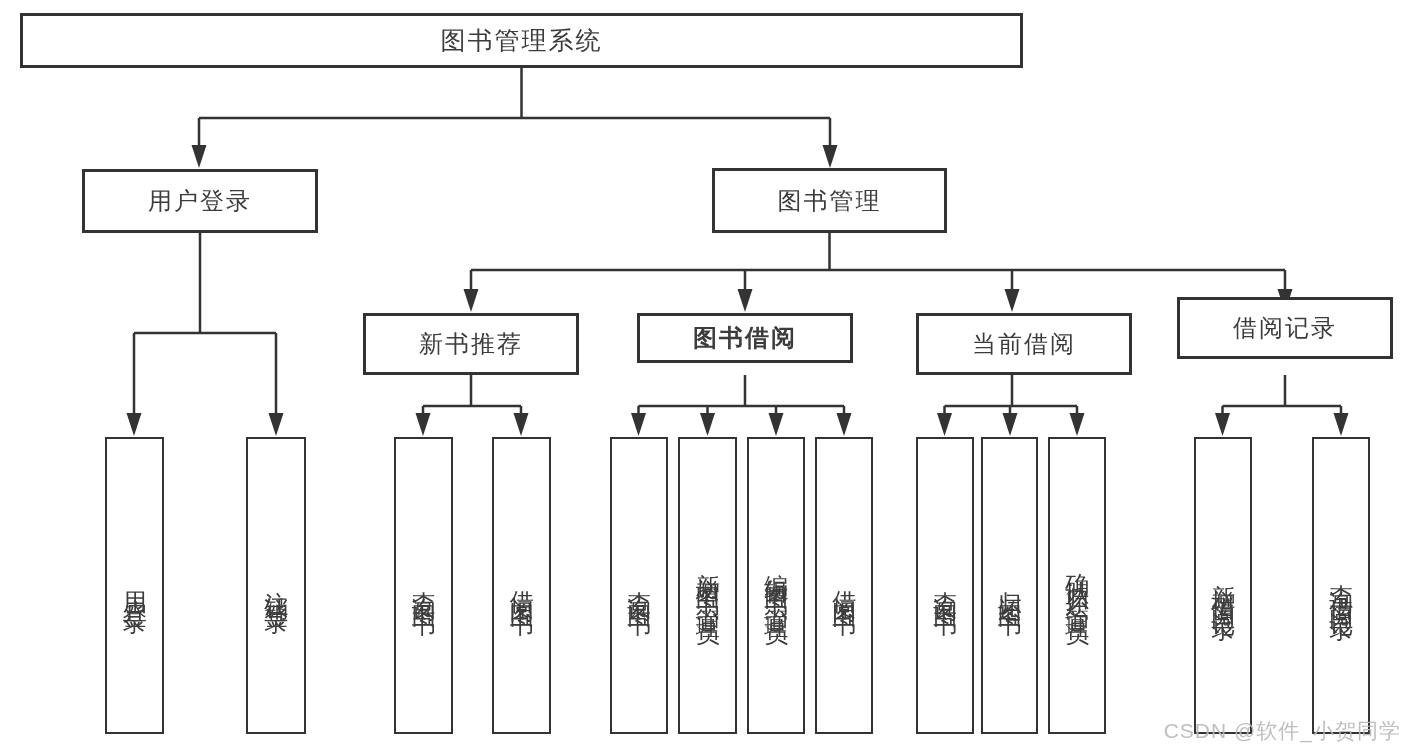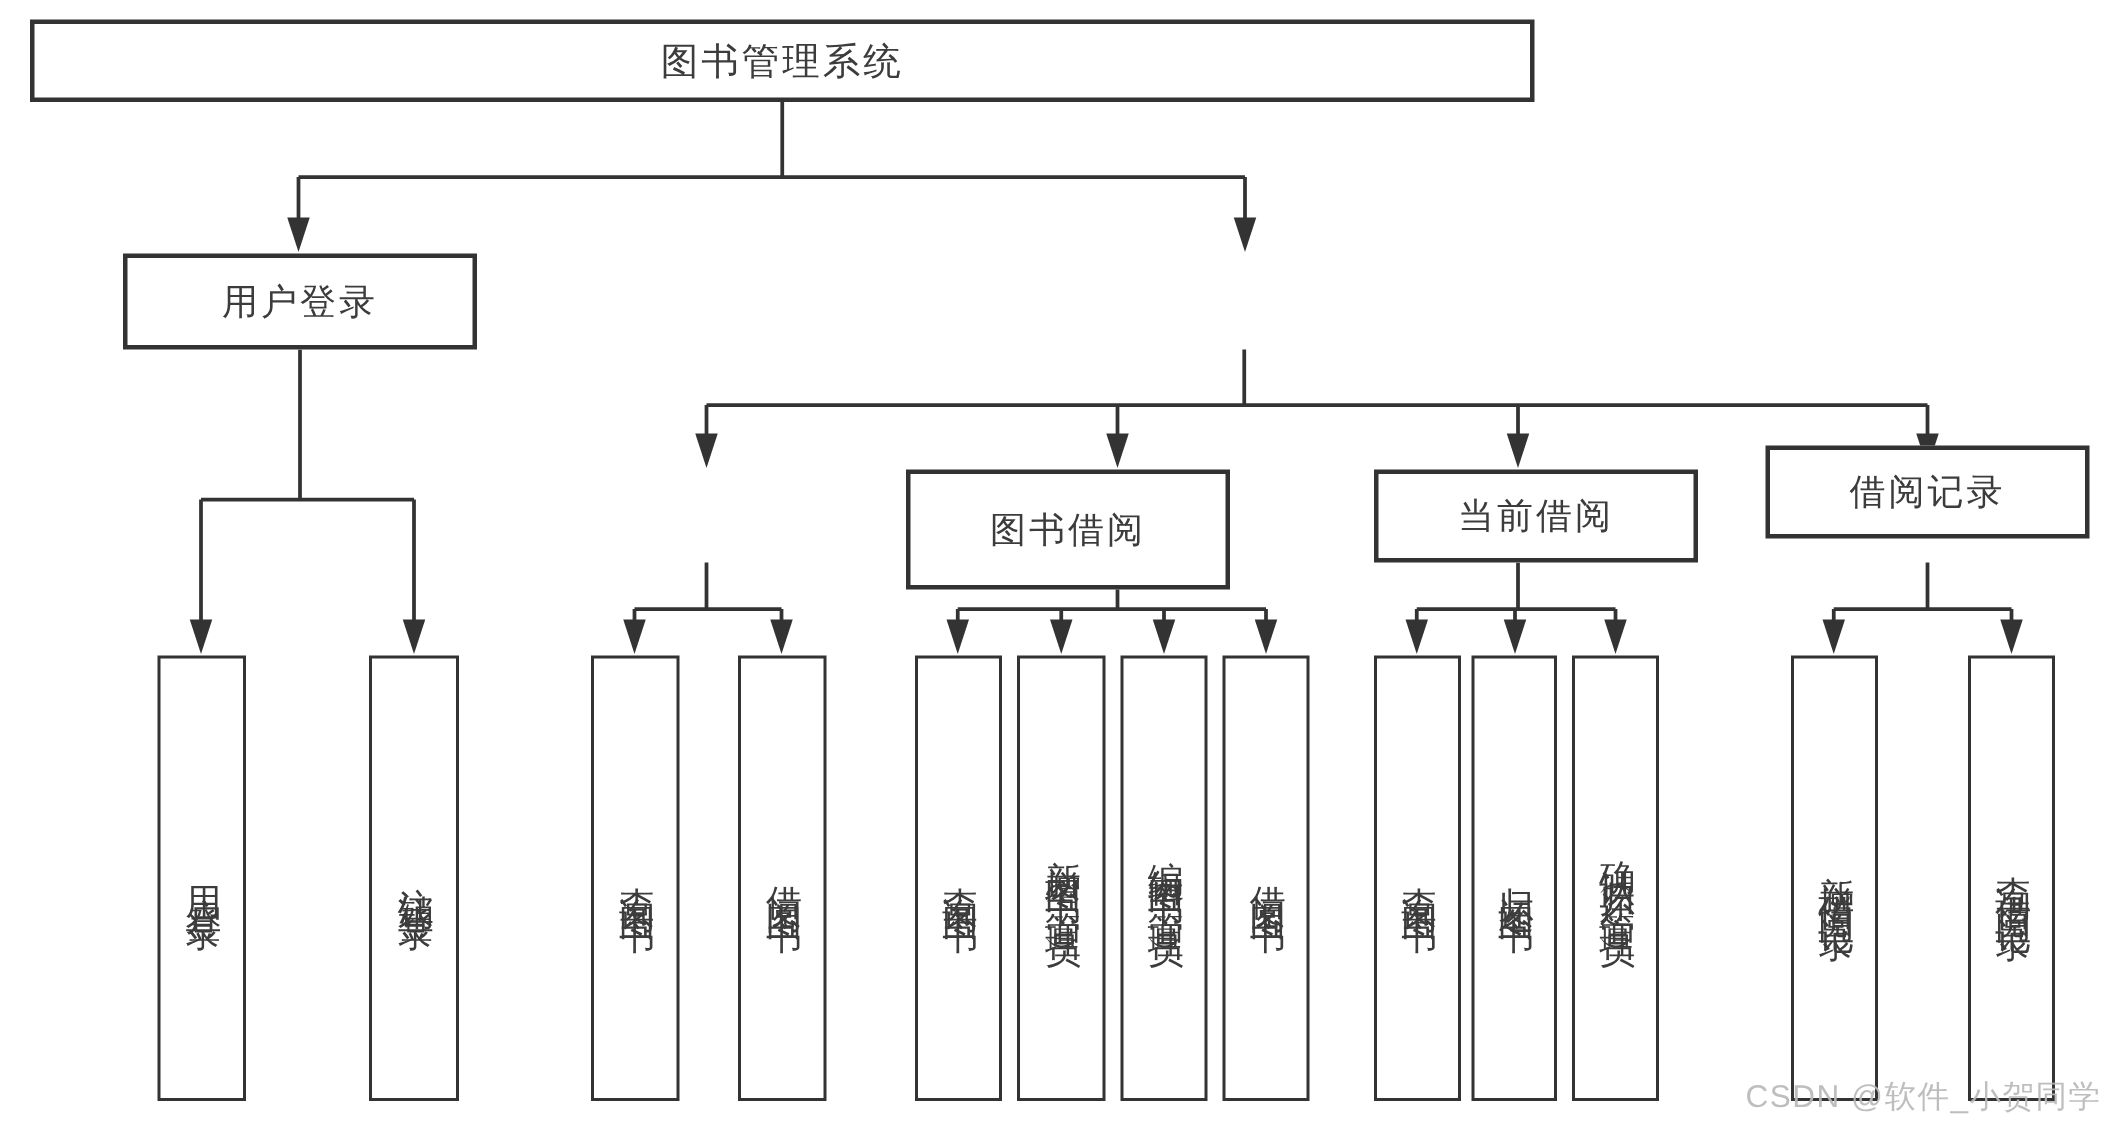--- a/index.html
+++ b/index.html
@@ -108,22 +108,28 @@
     </g>
   </svg>
 
   <div class="node root" style="left:20px; top:13px; width:1003px; height:55px;">
     <span class="lbl">图书管理系统</span>
   </div>
 
   <div class="node" style="left:82px; top:169px; width:236px; height:64px;">
     <span class="lbl">用户登录</span>
   </div>
+  <div class="node" style="left:712px; top:168px; width:235px; height:65px;">
+    <span class="lbl">图书管理</span>
+  </div>
 
-  <div class="node" style="left:604px; top:313px; width:216px; height:80px;">
+  <div class="node" style="left:363px; top:313px; width:216px; height:62px;">
+    <span class="lbl">新书推荐</span>
+  </div>
+  <div class="node" style="left:637px; top:313px; width:216px; height:50px;font-weight:bold;">
     <span class="lbl">图书借阅</span>
   </div>
   <div class="node" style="left:904px; top:313px; width:216px; height:62px;margin-left:12px;">
     <span class="lbl">当前借阅</span>
   </div>
   <div class="node" style="left:1177px; top:297px; width:216px; height:62px;">
     <span class="lbl">借阅记录</span>
   </div>
 
   <div class="node leaf" style="left:105px; top:437px; width:59px; height:297px;">

